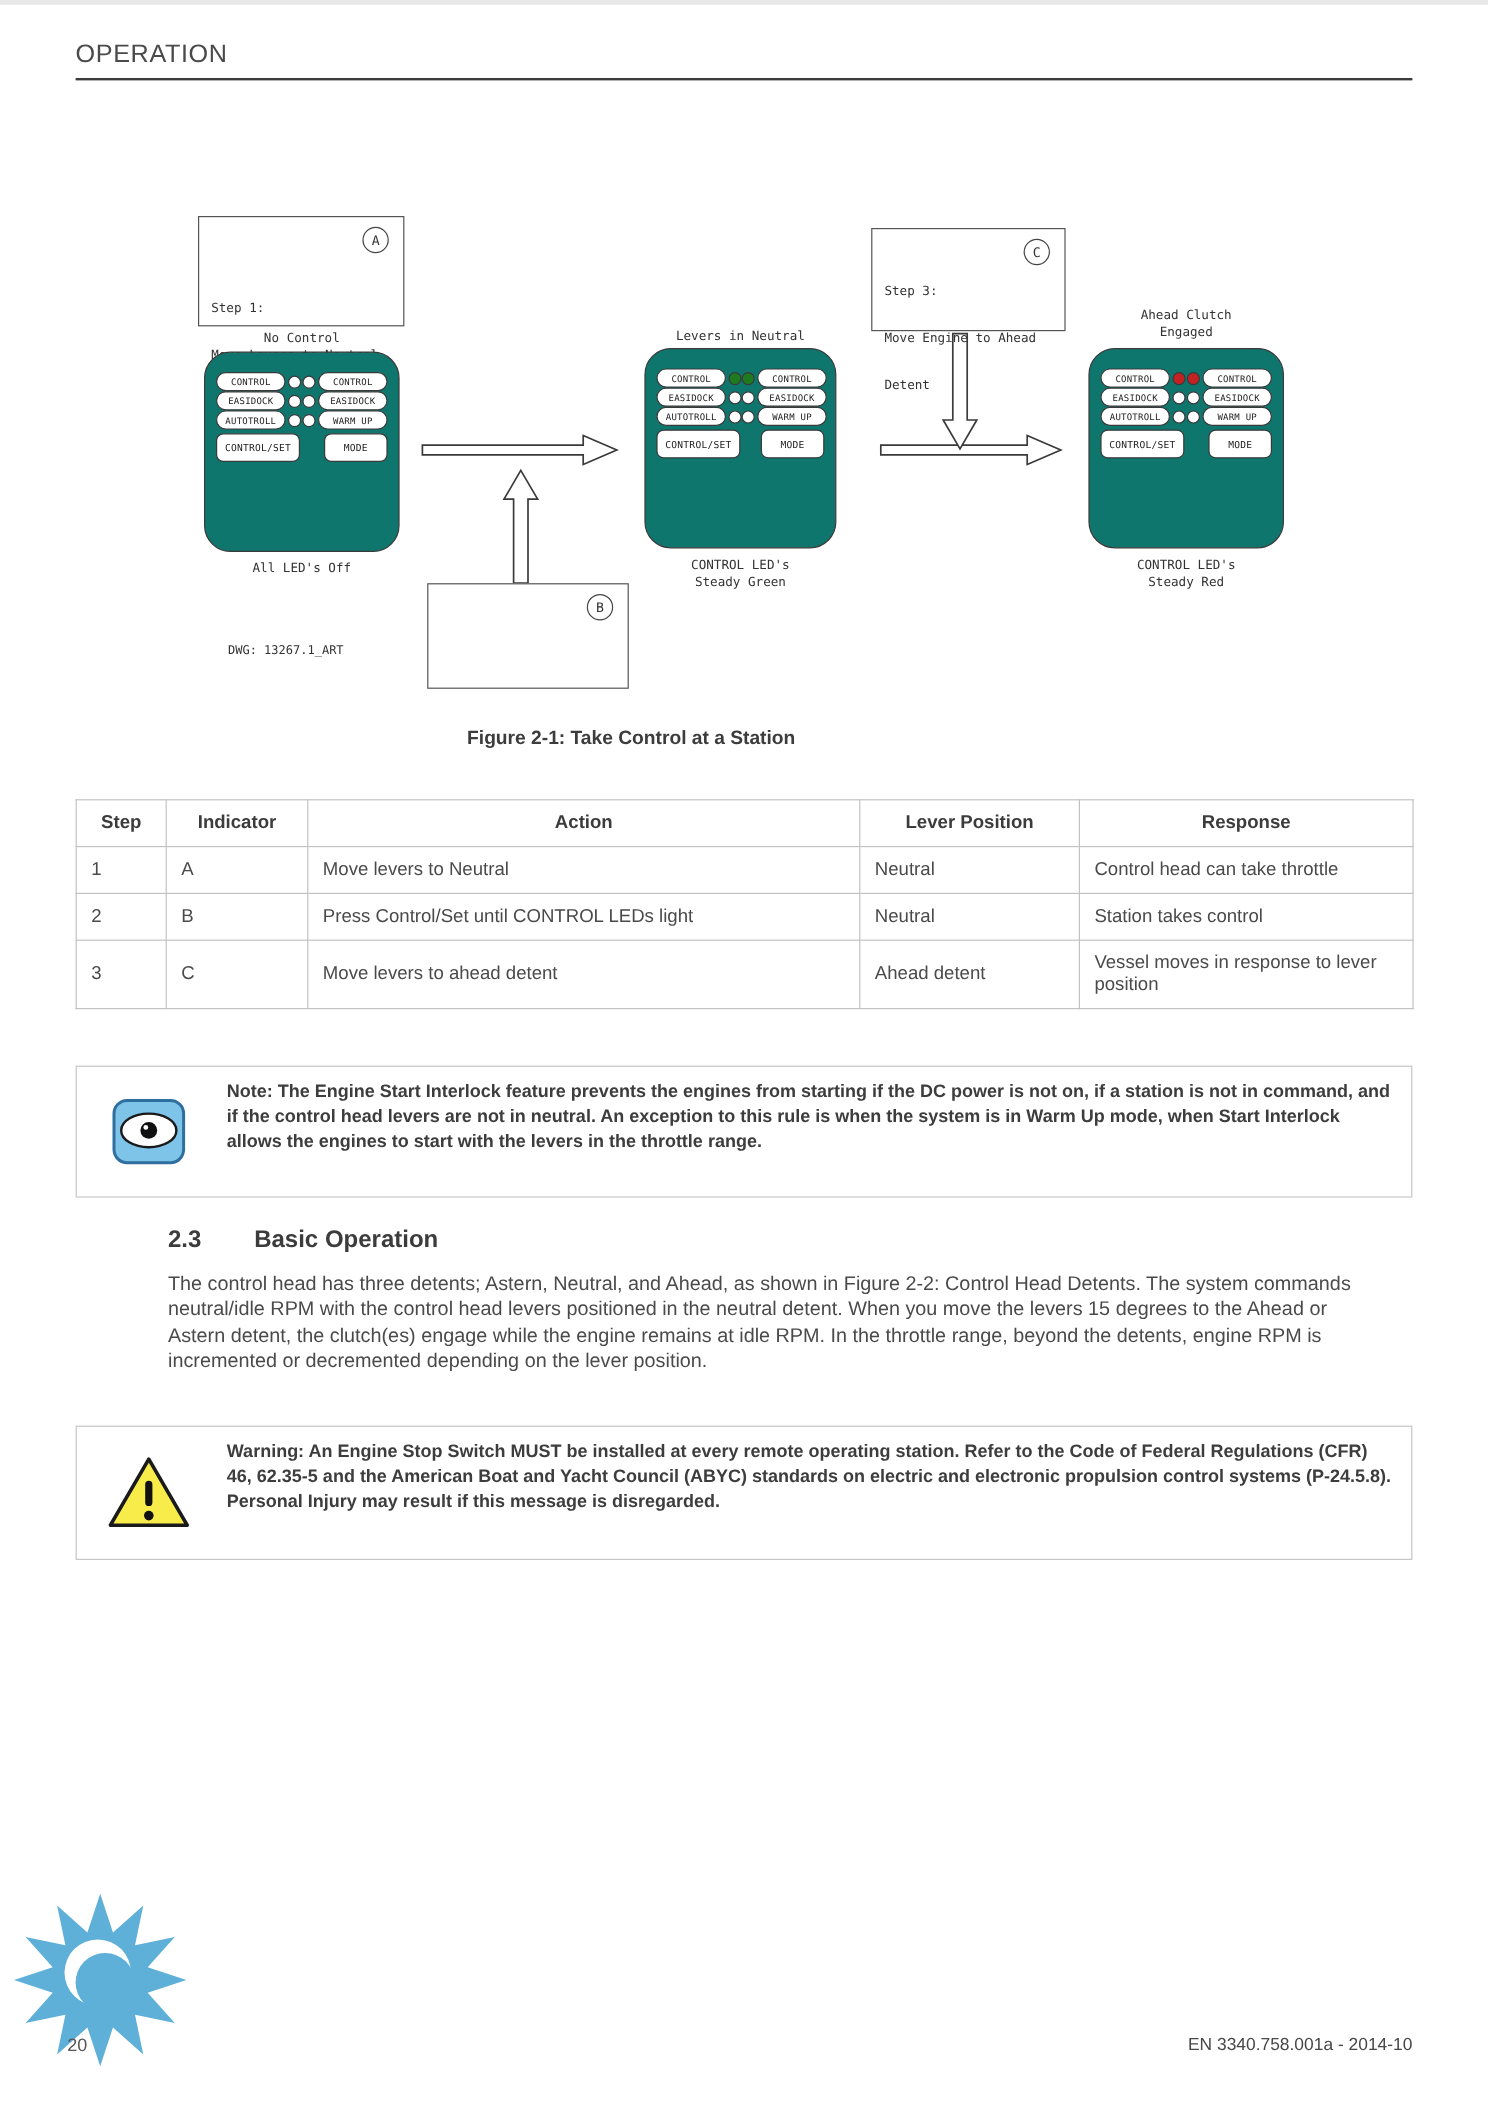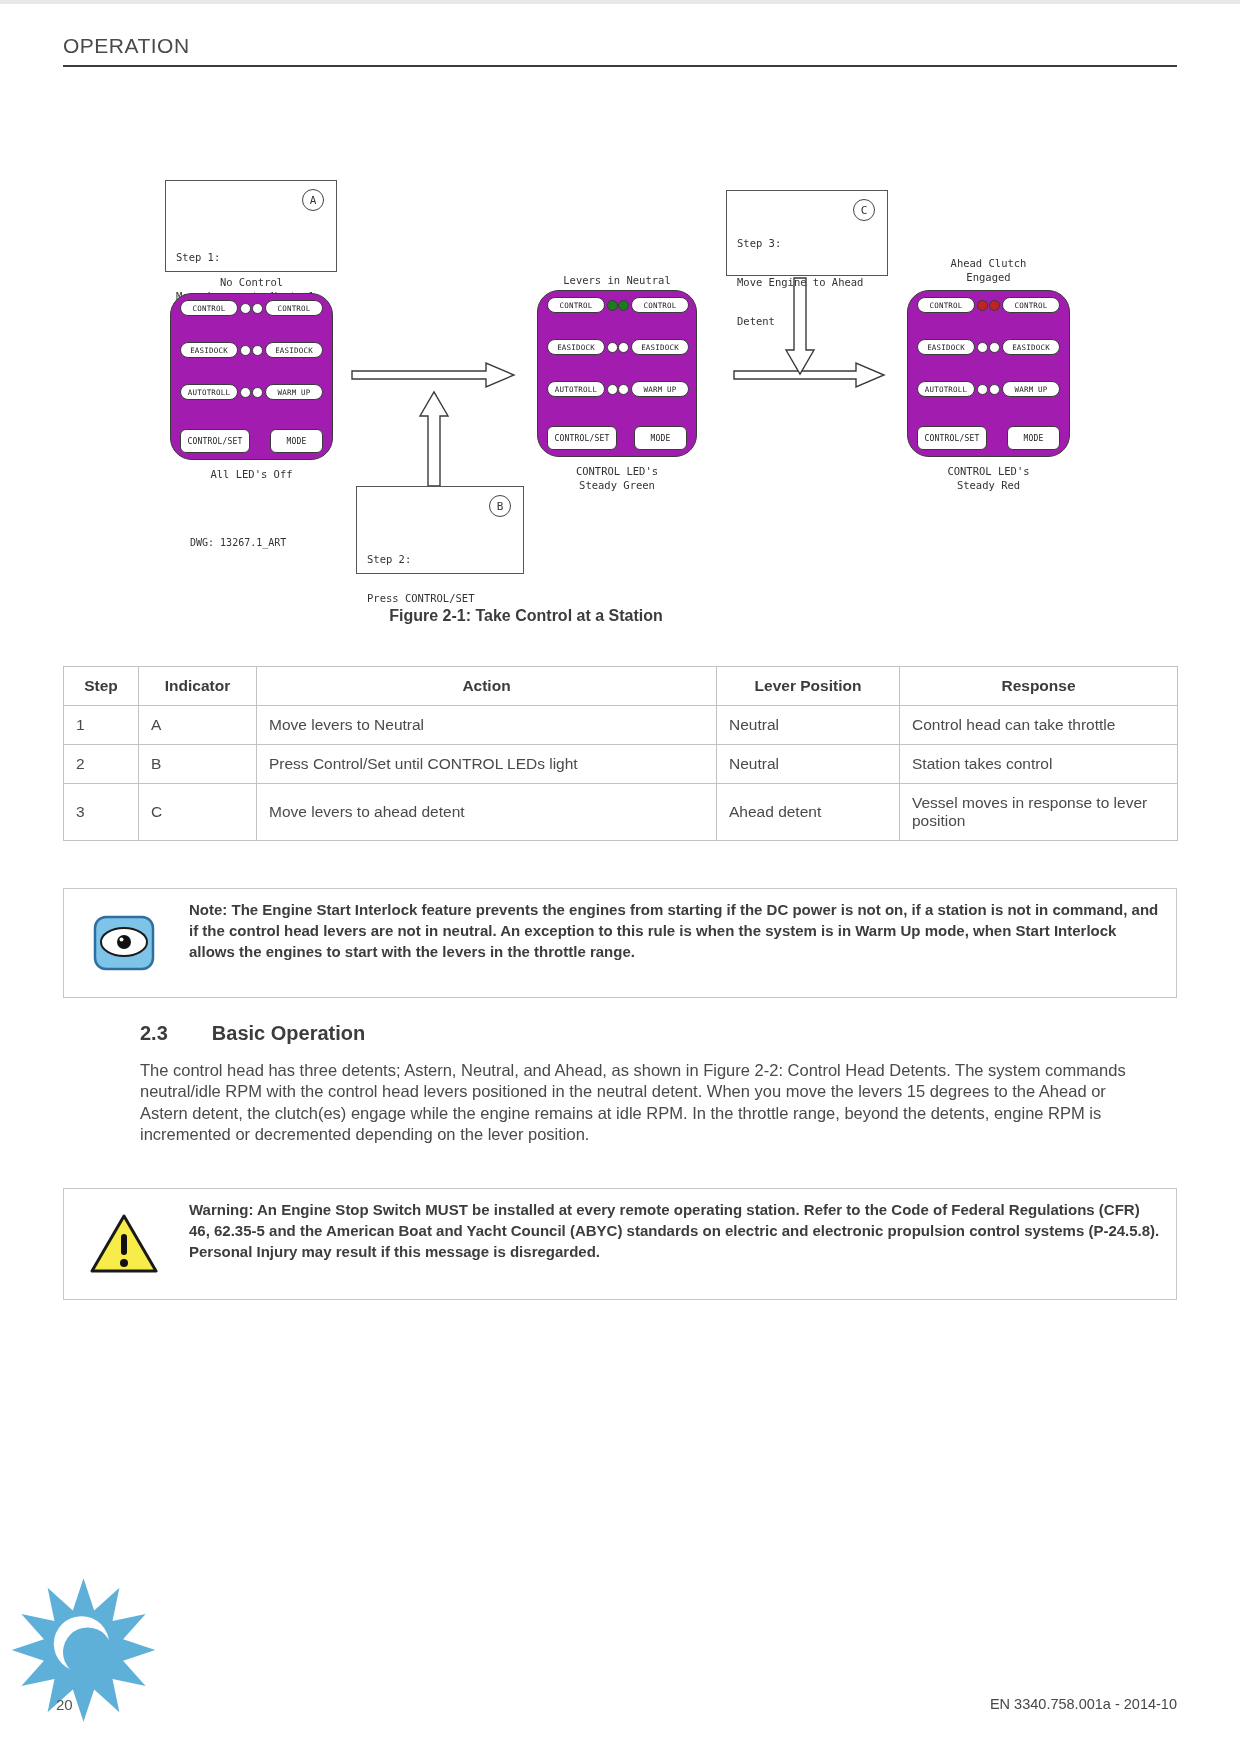--- a/index.html
+++ b/index.html
@@ -15,22 +15,22 @@
   
   .diagram { position:absolute; left:0; top:0; width:1240px; height:600px; font-family:"DejaVu Sans Mono", monospace; }
   .stepbox { position:absolute; border:1px solid #555; background:#fff; }
   .stepbox .ind {
     position:absolute; right:12px; top:8px; width:22px; height:22px; border:1px solid #444;
     border-radius:50%; display:flex; align-items:center; justify-content:center; font-size:11px; color:#333;
   }
   .stepbox .stext { position:absolute; left:10px; font-size:10.5px; color:#333; line-height:13px; white-space:pre; }
   .dlabel { position:absolute; font-size:10.5px; color:#333; text-align:center; line-height:14px; }
   .panel {
-    position:absolute; height:167px; border:1.6px solid #3a3a3a; border-radius:22px; background:#a21caf;
-    display:flex; flex-direction:column; justify-content:space-between; padding:6px 9px;
+    position:absolute; height:167px; border:1.6px solid #3a3a3a; border-radius:22px; background:#0f766e;
+    display:flex; flex-direction:column; justify-content:flex-start; padding:16px 9px;
   }
   .prow { display:flex; justify-content:space-between; align-items:center; }
   .pgroup { display:flex; align-items:center; gap:2px; }
   .pbtn {
     border:1.2px solid #3a3a3a; border-radius:8px; width:58px; height:16px;
     display:flex; align-items:center; justify-content:center;
     font-size:7.5px; color:#222; letter-spacing:.2px; background:#fff;
   }
   .led { width:11px; height:11px; border:1.2px solid #3a3a3a; border-radius:50%; background:#fff; flex:0 0 auto; }
   .prow-bottom { margin-top:3px; }
@@ -86,24 +86,20 @@
     <div class="stepbox" style="left:165px;top:176px;width:172px;height:92px;">
       <div class="ind">A</div>
       <div class="stext" style="top:44px;">
         <span style="display:block">Step 1:</span>
         <span style="display:block">Move Levers to Neutral</span>
       </div>
     </div>
 
     <div class="stepbox" style="left:356px;top:482px;width:168px;height:88px;">
       <div class="ind">B</div>
-      <div class="stext" style="top:40px;">
-        <span style="display:block">Step 2:</span>
-        <span style="display:block">Press CONTROL/SET</span>
-      </div>
     </div>
 
     <div class="stepbox" style="left:726px;top:186px;width:162px;height:86px;">
       <div class="ind">C</div>
       <div class="stext" style="top:20px;">
         <span style="display:block">Step 3:</span>
         <span style="display:block">Move Engine to Ahead</span>
         <span style="display:block">Detent</span>
       </div>
     </div>

